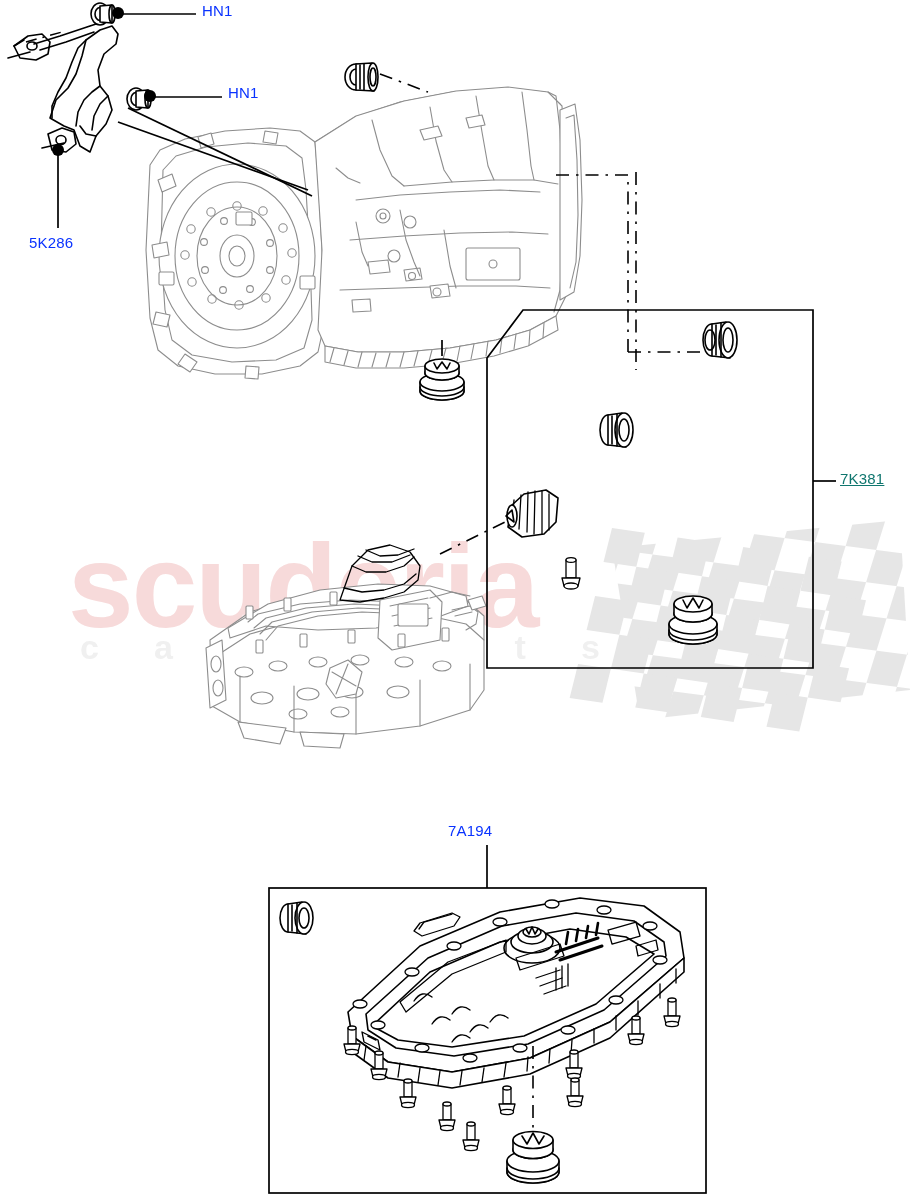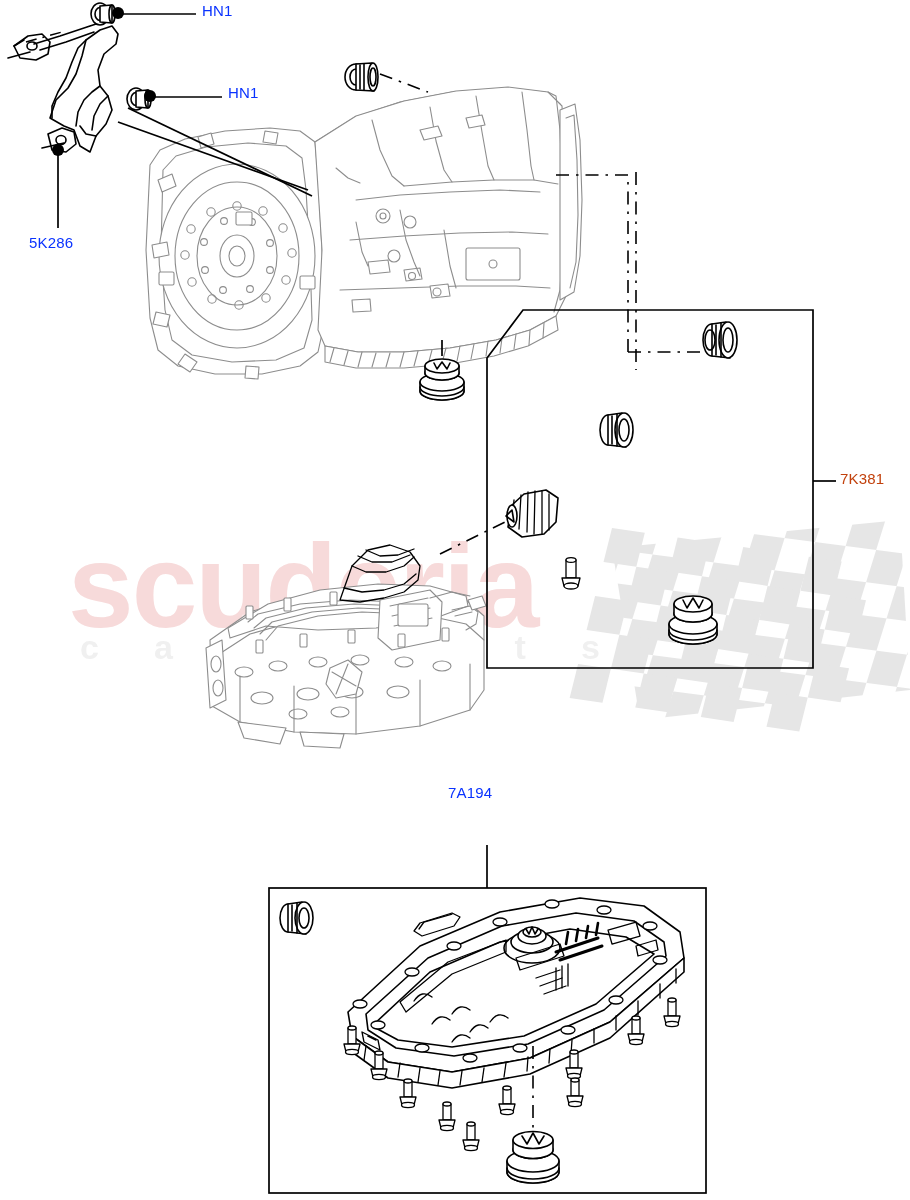--- a/index.html
+++ b/index.html
@@ -624,17 +624,17 @@
       <path class="dk" d="M507,1168 A26,11 0 0 0 559,1168"></path>
     </g>
   </svg>
 
   <div class="callout-label" style="left:202px; top:2px; color:#0a33ff;">HN1</div>
 
   <div class="callout-label" style="left:228px; top:84px; color:#0a33ff;">HN1</div>
 
   <div class="callout-label" style="left:29px; top:234px; color:#0a33ff;">5K286</div>
 
-  <div class="callout-label" style="left:840px; top:470px; color:#c2410c;">7K381</div>
-
-  <div class="callout-label" style="left:448px; top:784px; color:#0a33ff;">7A194</div>
+  <div class="callout-label" style="left:840px; top:470px; color:#0f766e;text-decoration:underline;">7K381</div>
+
+  <div class="callout-label" style="left:448px; top:822px; color:#0a33ff;">7A194</div>
 
 </div>
 
 </body></html>

